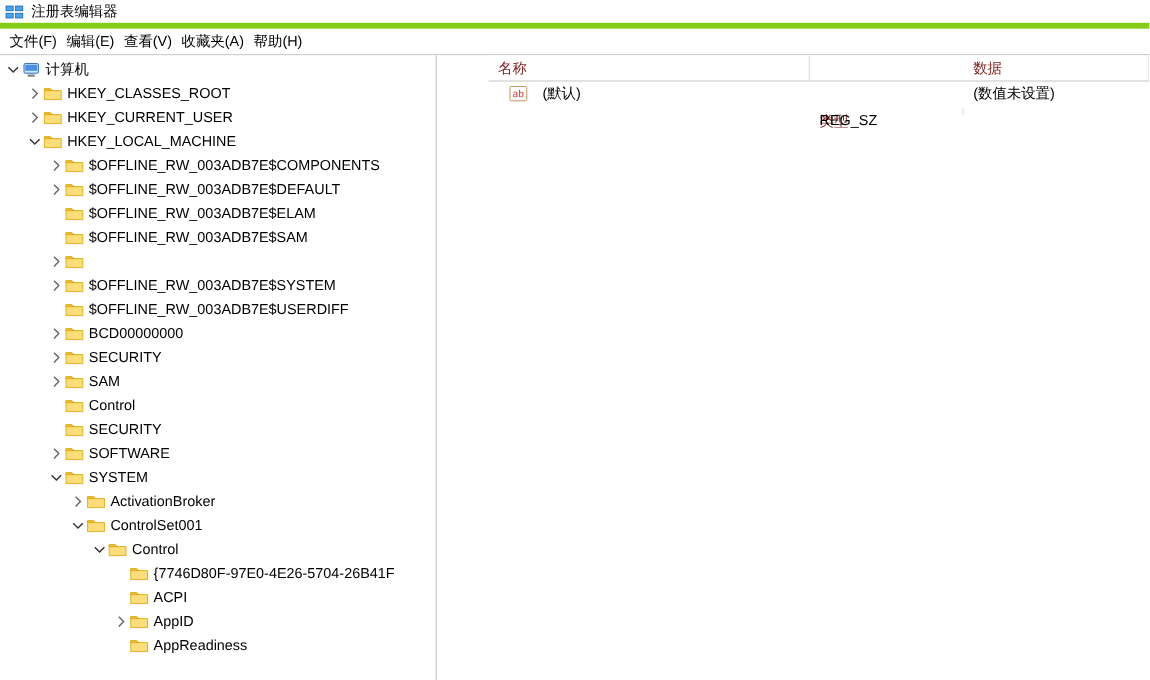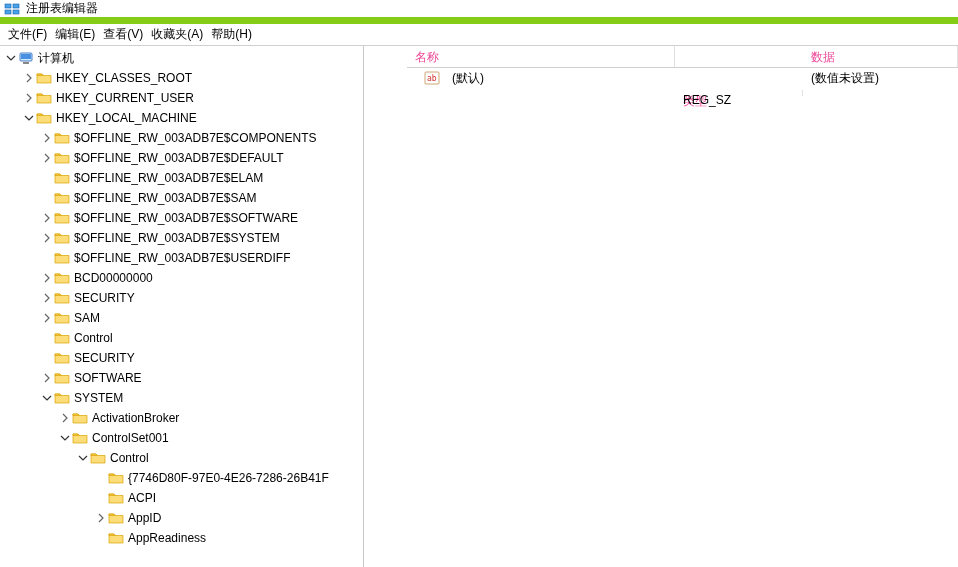--- a/index.html
+++ b/index.html
@@ -13,21 +13,21 @@
       overflow: hidden;
       display: flex;
       flex-direction: column;
     }
     .titlebar {
       height: 24px;
       display: flex;
       align-items: center;
       padding: 0 4px;
       gap: 6px;
-      border-bottom: 7px solid #84cc16;
+      border-bottom: 5px solid #84cc16;
       background: #fff;
     }
     .titlebar .app-icon {
       width: 16px; height: 16px;
       display: inline-flex; align-items: center; justify-content: center;
     }
     .menubar {
       height: 22px;
       display: flex;
       align-items: center;
@@ -85,21 +85,21 @@
     .indent { display: inline-block; height: 1px; }
     .values-header {
       display: flex;
       border-bottom: 1px solid #d0d0d0;
       height: 22px;
       background: #fff;
     }
     .values-header .col {
       padding: 3px 8px;
       border-right: 1px solid #e0e0e0;
-      color: #ec4899;
+      color: #7f1d1d;
       font-weight: normal;
     }
     .col-name { width: 268px; }
     .col-type { width: 128px; margin-top: 44px; }
     .col-data { flex: 1; }
     .values-row {
       display: flex;
       height: 20px;
       align-items: center;
     }
@@ -254,21 +254,20 @@
             <svg width="10" height="10" viewBox="0 0 10 10">
               <path d="M3 1 L7 5 L3 9" fill="none" stroke="#666" stroke-width="1.2"></path>
             </svg>
           </span>
           <span class="folder-icon">
             <svg width="16" height="14" viewBox="0 0 16 14">
               <path d="M1 3 h5 l1.5 1.5 H15 V12 H1 Z" fill="#fddc7a" stroke="#d9a500" stroke-width="0.7"></path>
               <path d="M1 3 h5 l1.5 1.5 H1 Z" fill="#f8c957" stroke="#d9a500" stroke-width="0.7"></path>
             </svg>
           </span>
-          <span class="tree-label">$OFFLINE_RW_003ADB7E$SOFTWARE</span>
         </div>
         <div class="tree-row">
           <span class="indent" style="width:38px"></span>
           <span class="expander">
             <svg width="10" height="10" viewBox="0 0 10 10">
               <path d="M3 1 L7 5 L3 9" fill="none" stroke="#666" stroke-width="1.2"></path>
             </svg>
           </span>
           <span class="folder-icon">
             <svg width="16" height="14" viewBox="0 0 16 14">
@@ -433,21 +432,21 @@
         </div>
         <div class="tree-row">
           <span class="indent" style="width:92px"></span>
           <span class="expander none"></span>
           <span class="folder-icon">
             <svg width="16" height="14" viewBox="0 0 16 14">
               <path d="M1 3 h5 l1.5 1.5 H15 V12 H1 Z" fill="#fddc7a" stroke="#d9a500" stroke-width="0.7"></path>
               <path d="M1 3 h5 l1.5 1.5 H1 Z" fill="#f8c957" stroke="#d9a500" stroke-width="0.7"></path>
             </svg>
           </span>
-          <span class="tree-label">{7746D80F-97E0-4E26-7286-26B41F</span>
+          <span class="tree-label">{7746D80F-97E0-4E26-5704-26B41F</span>
         </div>
         <div class="tree-row">
           <span class="indent" style="width:92px"></span>
           <span class="expander none"></span>
           <span class="folder-icon">
             <svg width="16" height="14" viewBox="0 0 16 14">
               <path d="M1 3 h5 l1.5 1.5 H15 V12 H1 Z" fill="#fddc7a" stroke="#d9a500" stroke-width="0.7"></path>
               <path d="M1 3 h5 l1.5 1.5 H1 Z" fill="#f8c957" stroke="#d9a500" stroke-width="0.7"></path>
             </svg>
           </span>

